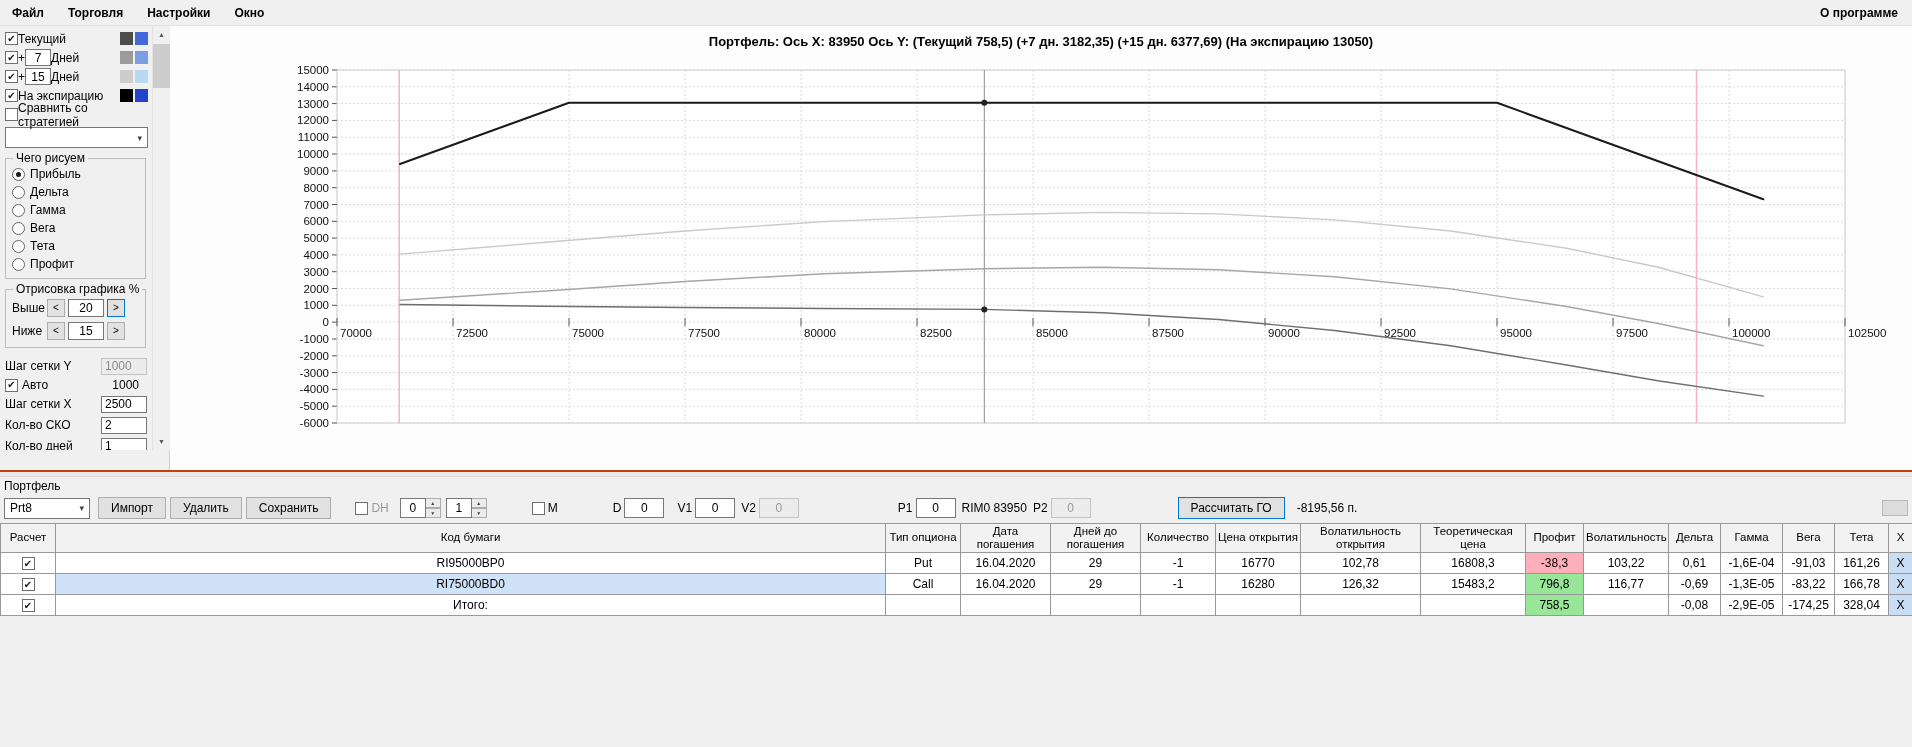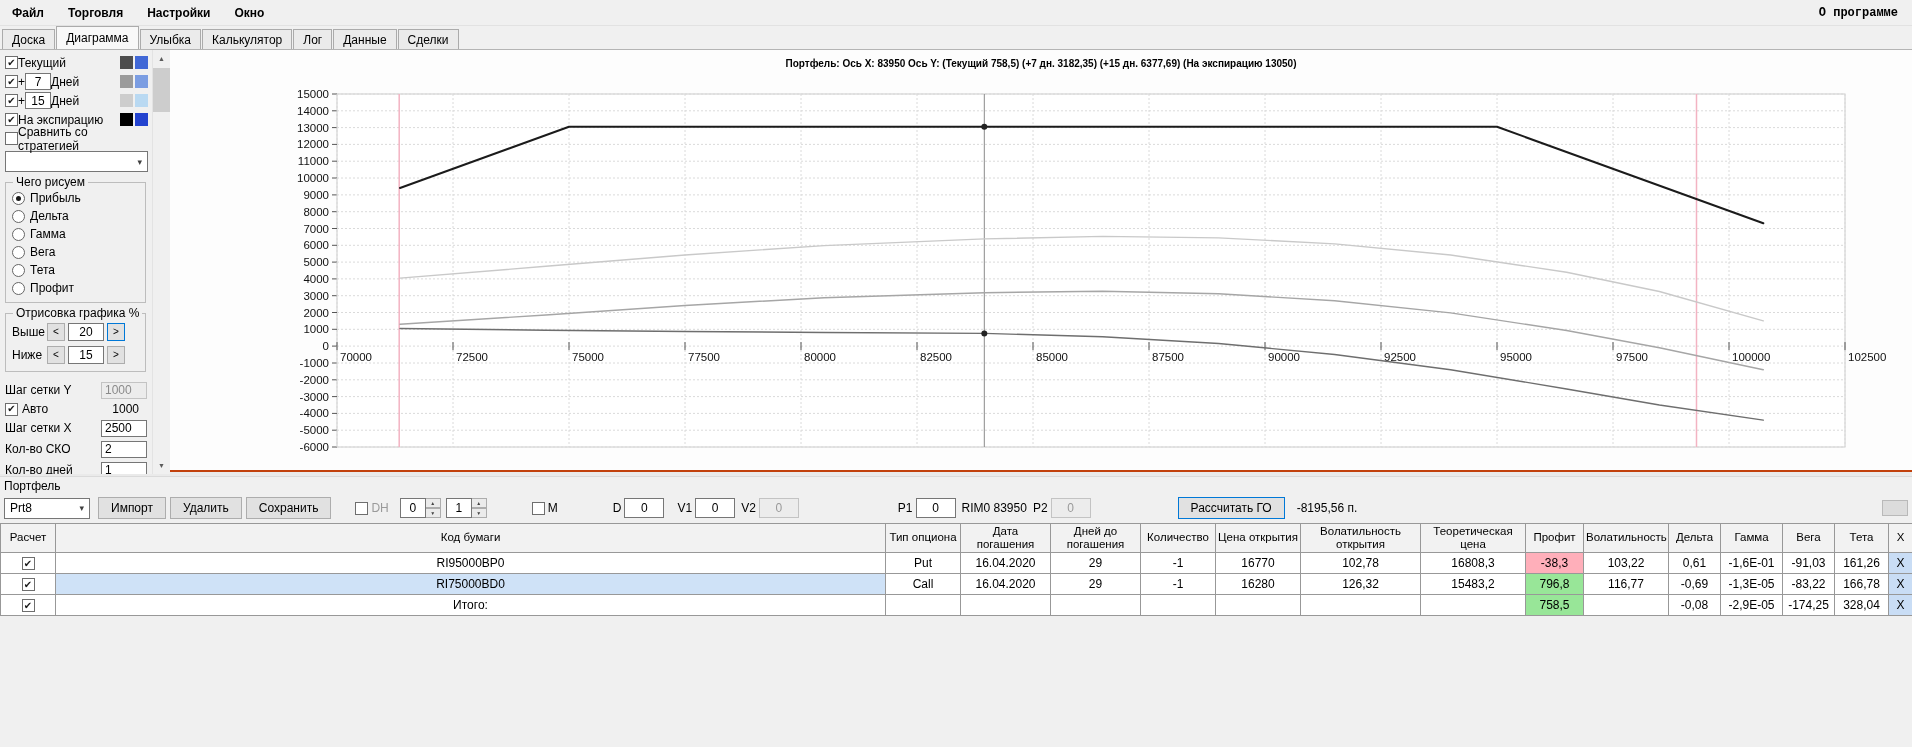--- a/index.html
+++ b/index.html
@@ -3,21 +3,21 @@
 <meta charset="utf-8">
 <style>
   *{margin:0;padding:0;box-sizing:border-box;}
   html,body{width:1912px;height:747px;}
   body{font-family:"Liberation Sans",sans-serif;font-size:12px;color:#000;background:#f0f0f0;}
   .app{width:1912px;height:638px;display:flex;flex-direction:column;overflow:hidden;background:#d946ef;}
 
   
   .menubar{height:26px;display:flex;align-items:center;background:#f0f0f0;border-bottom:1px solid #e2e2e2;font-weight:bold;}
   .menu-item{padding:0 12px;height:100%;display:flex;align-items:center;cursor:default;}
-  .menu-right{margin-left:auto;padding:0 14px;font-family:Liberation Mono, monospace;}
+  .menu-right{margin-left:auto;padding:0 14px;}
 
   
   .tabbar{height:24px;display:flex;align-items:flex-end;background:#f0f0f0;border-bottom:1px solid #b4b4b4;padding-left:2px;}
   .tab{height:20px;display:flex;align-items:center;padding:0 9px;border:1px solid #ababab;border-bottom:none;background:#ebebeb;margin-right:1px;cursor:default;}
   .tab.active{height:23px;background:#f8f8f8;font-weight:normal;}
 
   
   .main{flex:1;display:flex;min-height:0;background:#fdfdfd;}
 
   
@@ -53,21 +53,21 @@
   .range-input{width:36px;height:18px;border:1px solid #767676;background:#fff;font:12px "Liberation Sans",sans-serif;text-align:center;}
 
   .field-row{display:flex;align-items:center;height:20px;margin-top:1px;gap:4px;}
   .field-row .lbl{flex:1;}
   .num-input{width:46px;height:17px;border:1px solid #767676;background:#fff;font:12px "Liberation Sans",sans-serif;padding:0 3px;margin-right:2px;}
   .num-input.disabled{background:#ececec;color:#8a8a8a;border-color:#c3c3c3;}
   .auto-val{margin-left:auto;margin-right:10px;}
 
   
   .chart-col{flex:1;position:relative;background:#fdfdfd;min-width:0;}
-  .chart-title{position:absolute;top:8px;left:0;right:0;text-align:center;font-size:10px;font-weight:bold;}
+  .chart-title{position:absolute;top:8px;left:0;right:0;text-align:center;font-size:13px;font-weight:bold;}
   #chart-svg{position:absolute;top:0;left:0;}
 
   
   .bottom{height:168px;display:flex;flex-direction:column;background:#f0f0f0;border-top:2px solid #c2410c;}
   .splitter{height:5px;background:#eaeaea;border-bottom:1px solid #dadada;}
   .portfolio-label{height:16px;padding:2px 0 0 4px;}
   .controls{height:30px;display:flex;align-items:center;padding:0 4px;}
   .btn{height:22px;padding:0 12px;background:#e1e1e1;border:1px solid #adadad;display:flex;align-items:center;cursor:default;margin-right:4px;}
   .btn.accent{border:1px solid #0078d7;}
   .prt-combo{width:86px;margin-right:8px;}
@@ -98,29 +98,20 @@
 <div class="app">
 
   <div class="menubar">
     <span class="menu-item">Файл</span>
     <span class="menu-item">Торговля</span>
     <span class="menu-item">Настройки</span>
     <span class="menu-item">Окно</span>
     <span class="menu-item menu-right">О программе</span>
   </div>
 
-  <div class="tabbar">
-    <span class="tab">Доска</span>
-    <span class="tab active">Диаграмма</span>
-    <span class="tab">Улыбка</span>
-    <span class="tab">Калькулятор</span>
-    <span class="tab">Лог</span>
-    <span class="tab">Данные</span>
-    <span class="tab">Сделки</span>
-  </div>
 
   <div class="main">
 
     <div class="sidebar-col">
       <div class="sidebar">
         <div class="sidebar-content">
 
           <div class="side-row">
             <span class="cb checked"></span>
             <span>Текущий</span>
@@ -471,21 +462,21 @@
               <td>Put</td>
               <td>16.04.2020</td>
               <td>29</td>
               <td>-1</td>
               <td>16770</td>
               <td>102,78</td>
               <td>16808,3</td>
               <td class="profit-neg">-38,3</td>
               <td>103,22</td>
               <td>0,61</td>
-              <td>-1,6E-01</td>
+              <td>-1,6E-04</td>
               <td>-91,03</td>
               <td>161,26</td>
               <td class="col-x">X</td>
             </tr>
             <tr>
               <td><span class="cb checked"></span></td>
               <td class="sel">RI75000BD0</td>
               <td>Call</td>
               <td>16.04.2020</td>
               <td>29</td>

